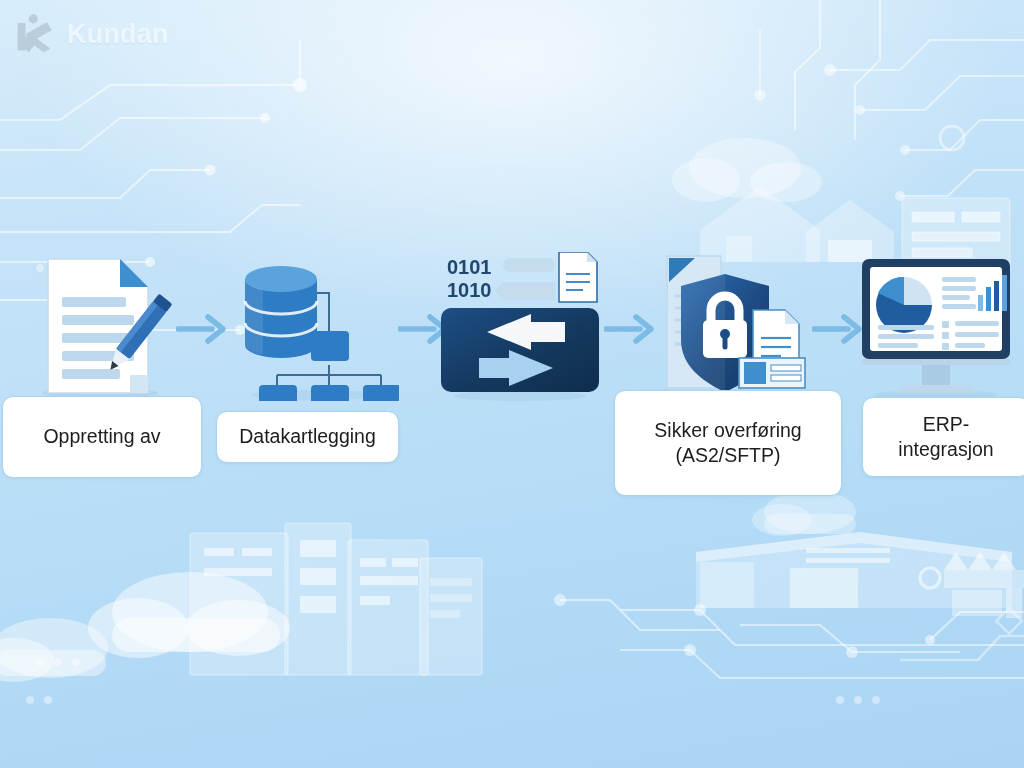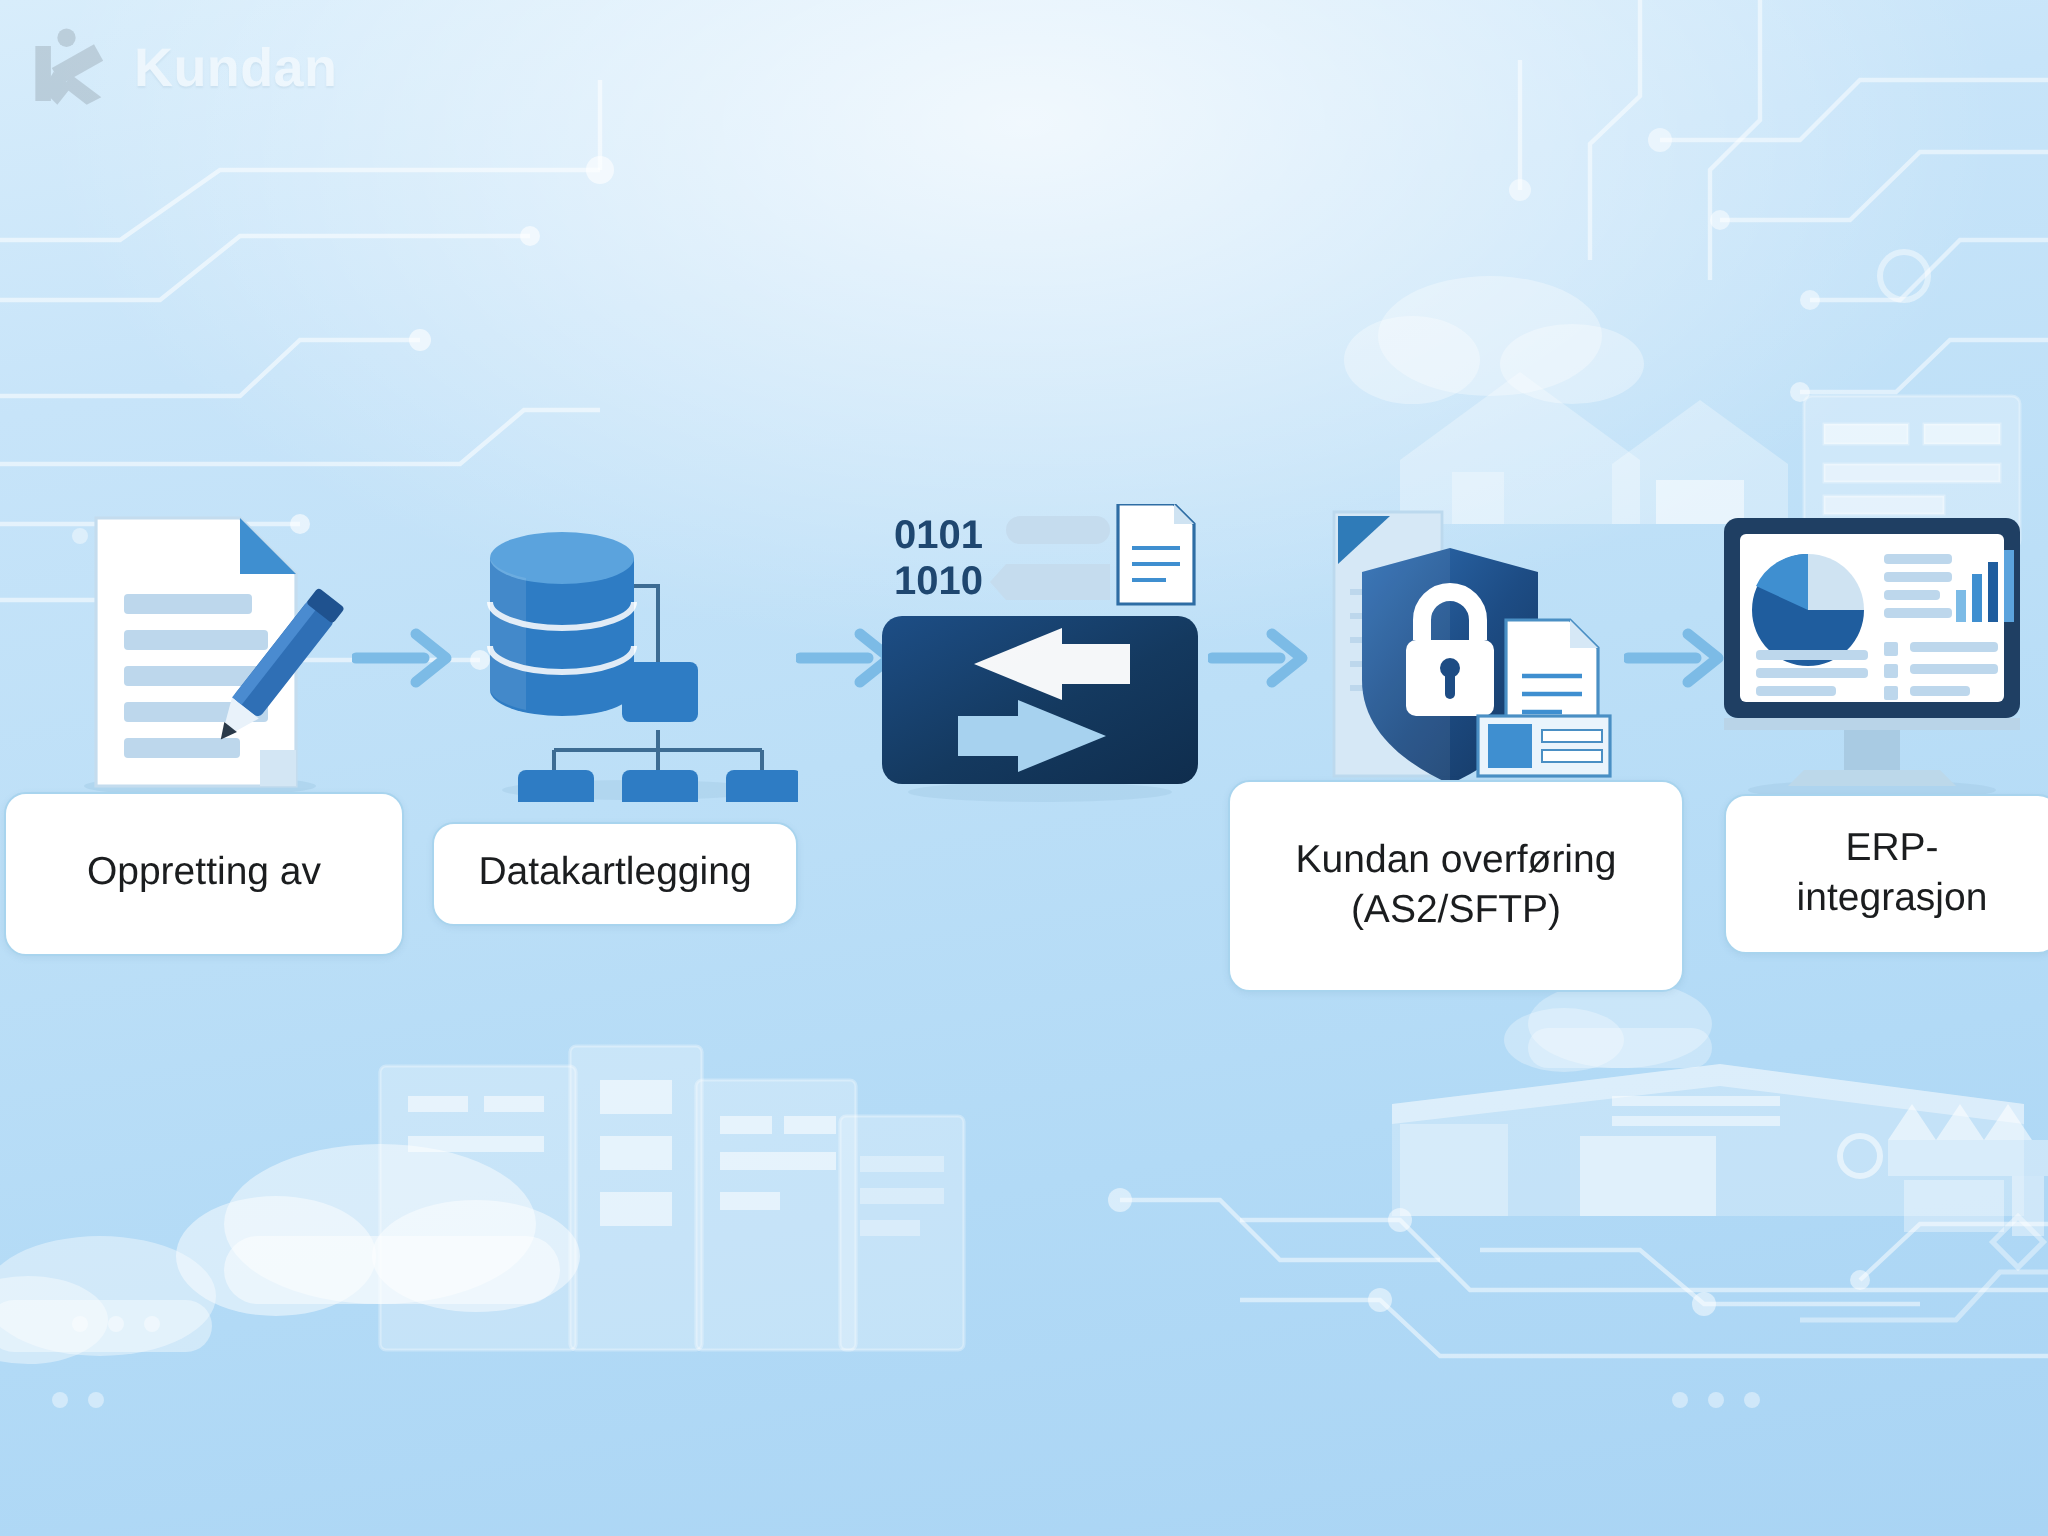--- a/index.html
+++ b/index.html
@@ -435,21 +435,21 @@
       </span>
     </div>
 
     <div class="label-box" style="left:216px;top:15px;width:183px;height:52px;">
       <span>Datakartlegging</span>
     </div>
 
 
     <div class="label-box" style="left:614px;top:-6px;width:228px;height:106px;">
       <span>
-        <span>Kundan overføring</span><br>
+        <span>Sikker overføring</span><br>
         <span>(AS2/SFTP)</span>
       </span>
     </div>
 
     <div class="label-box" style="left:862px;top:1px;width:168px;height:80px;">
       <span>
         <span>ERP-</span><br>
         <span>integrasjon</span>
       </span>
     </div>

